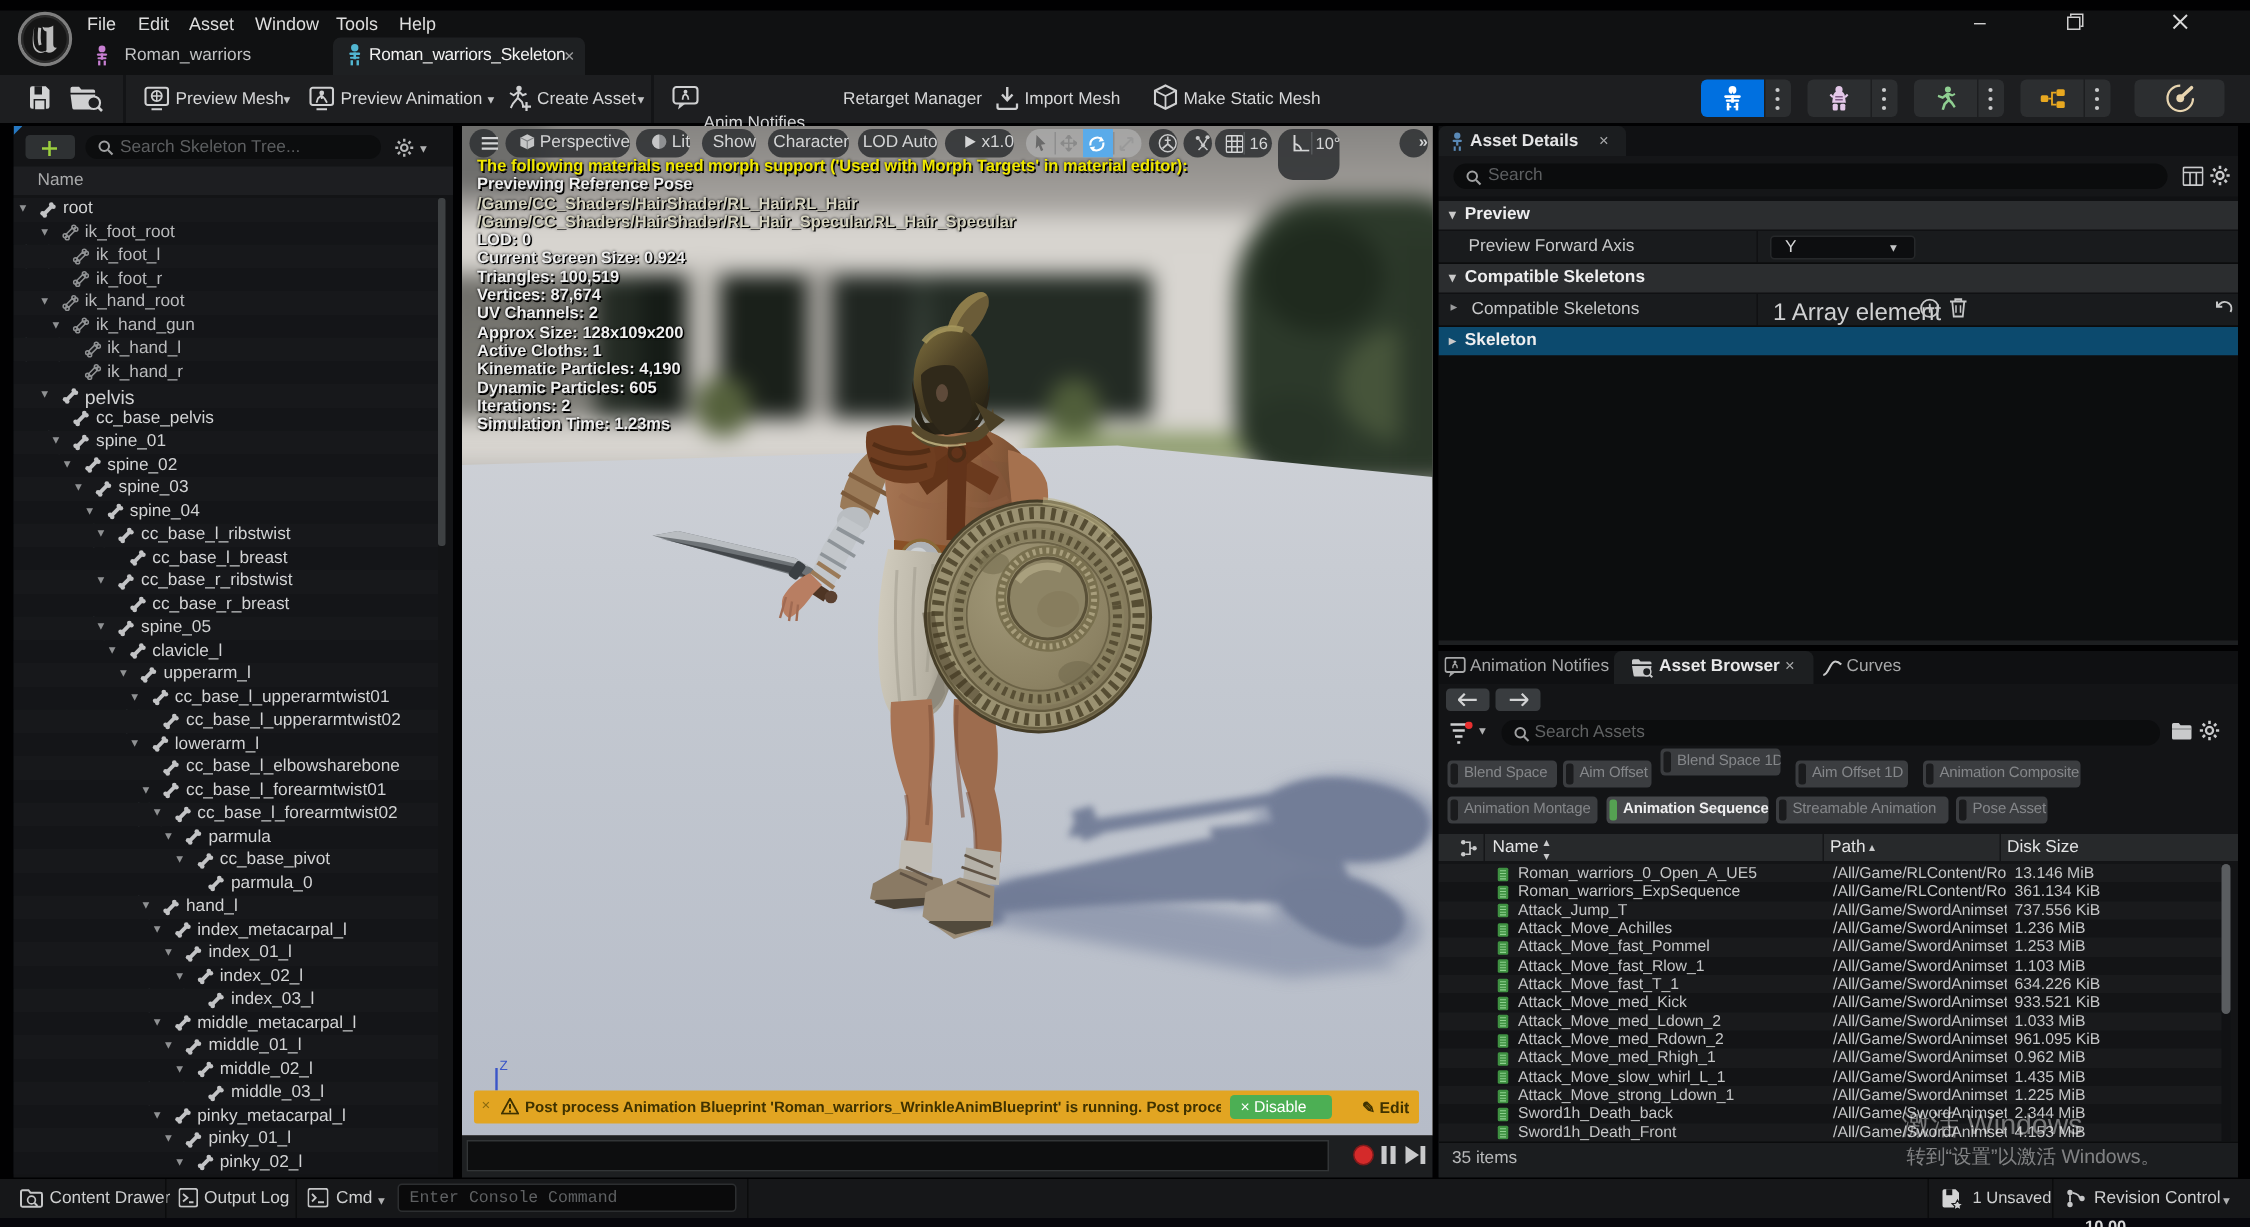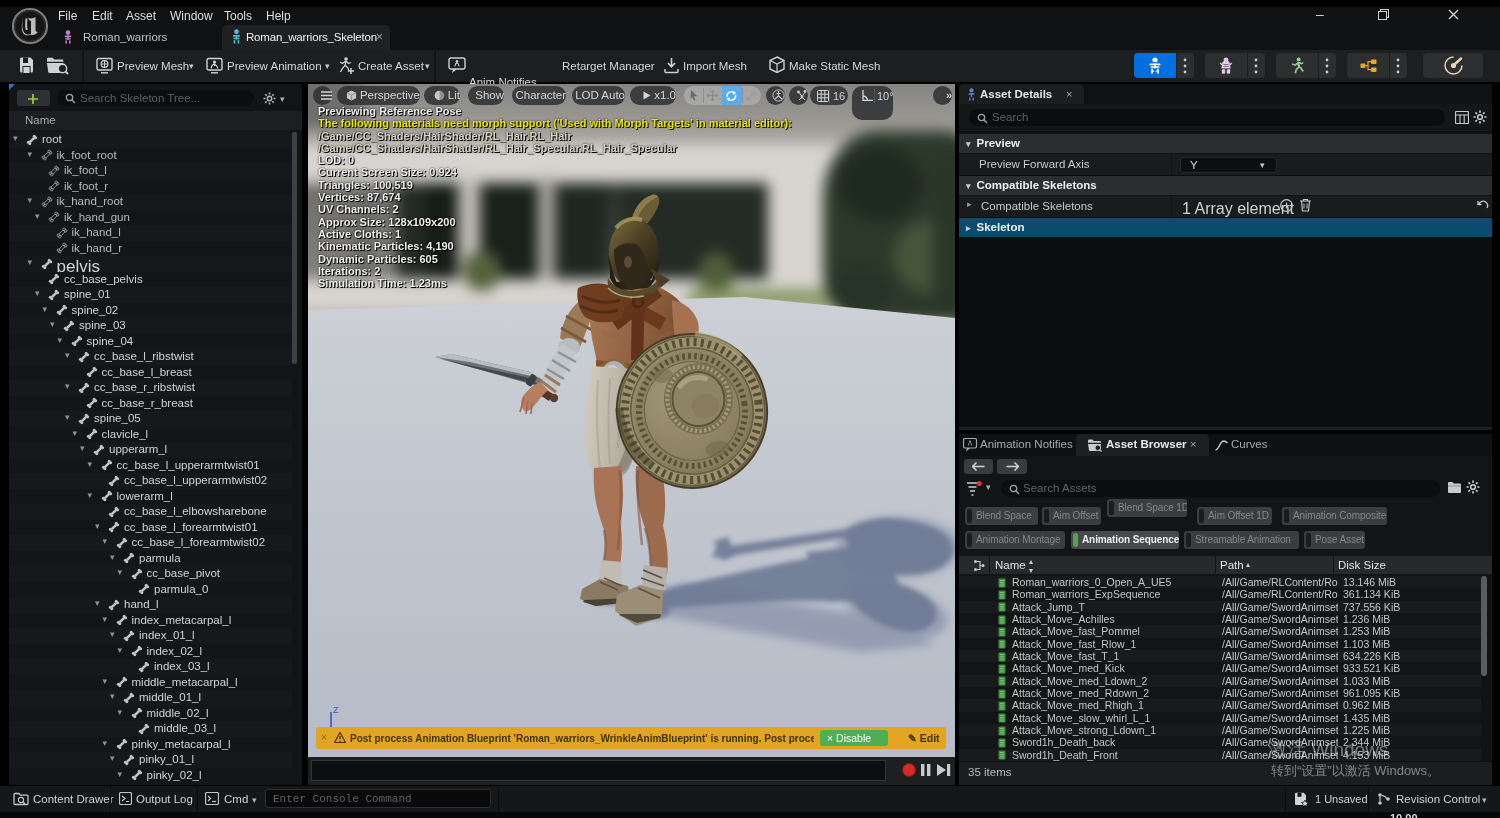--- a/index.html
+++ b/index.html
@@ -360,21 +360,21 @@
 <div class="tx" style="left:18.5px;top:173.0px;font-size:9px;color:#8f9193">▾</div>
 <svg class="abs" style="left:31.5px;top:173.7px" width="12" height="12" viewBox="0 0 12 12">
         <g fill="#c3c4c6">
           <circle cx="2.4" cy="8.2" r="1.55"></circle>
           <circle cx="3.8" cy="9.6" r="1.55"></circle>
           <circle cx="8.2" cy="2.4" r="1.55"></circle>
           <circle cx="9.6" cy="3.8" r="1.55"></circle>
           <polygon points="2.9,7.3 7.3,2.9 9.1,4.7 4.7,9.1"></polygon>
         </g>
       </svg>
-<div class="tx" style="left:47.5px;top:173.2px;font-size:17px;color:#d2d3d4">pelvis</div>
+<div class="tx" style="left:47.5px;top:173.2px;font-size:13px;color:#d2d3d4">pelvis</div>
 <div class="abs" style="left:0;top:187.5px;width:283px;height:15.5px;background:#141518"></div>
 <svg class="abs" style="left:39.0px;top:189.2px" width="12" height="12" viewBox="0 0 12 12">
         <g fill="#c3c4c6">
           <circle cx="2.4" cy="8.2" r="1.55"></circle>
           <circle cx="3.8" cy="9.6" r="1.55"></circle>
           <circle cx="8.2" cy="2.4" r="1.55"></circle>
           <circle cx="9.6" cy="3.8" r="1.55"></circle>
           <polygon points="2.9,7.3 7.3,2.9 9.1,4.7 4.7,9.1"></polygon>
         </g>
       </svg>
@@ -939,22 +939,22 @@
 <ellipse cx="700" cy="400" rx="26" ry="27" fill="none" stroke="#5a5138" stroke-width="2"></ellipse>
 <path d="M682,386 C690,378 702,376 712,382" stroke="#b3aa87" stroke-width="5" fill="none" opacity="0.75"></path>
 <ellipse cx="706" cy="408" rx="14" ry="12" fill="#867c5d" opacity="0.8"></ellipse>
 <path d="M644,458 A75,77 0 0 1 620,398" stroke="#453c26" stroke-width="8" fill="none" opacity="0.5"></path>
 <path d="M748,364 A75,77 0 0 0 706,335" stroke="#bdb489" stroke-width="5" fill="none" opacity="0.55"></path>
 <ellipse cx="668" cy="372" rx="10" ry="7" fill="#70674a" opacity="0.5"></ellipse>
 <ellipse cx="712" cy="452" rx="12" ry="8" fill="#6e654a" opacity="0.5"></ellipse>
 </g>
 </svg>
 <div id="vpoverlay" style="position:absolute;left:10px;top:21px;font-size:11px;font-weight:bold;line-height:12.3px;color:#efefef;text-shadow:1px 1px 0 #000,0 0 2px #000;white-space:nowrap">
+<div style="color:#f0e800">The following materials need morph support ('Used with Morph Targets' in material editor):</div>
 <div>Previewing Reference Pose</div>
-<div style="color:#f0e800">The following materials need morph support ('Used with Morph Targets' in material editor):</div>
 <div style="color:#d5d3c0">/Game/CC_Shaders/HairShader/RL_Hair.RL_Hair</div>
 <div style="color:#d5d3c0">/Game/CC_Shaders/HairShader/RL_Hair_Specular.RL_Hair_Specular</div>
 <div>LOD: 0</div>
 <div>Current Screen Size: 0.924</div>
 <div>Triangles: 100,519</div>
 <div>Vertices: 87,674</div>
 <div>UV Channels: 2</div>
 <div>Approx Size: 128x109x200</div>
 <div>Active Cloths: 1</div>
 <div>Kinematic Particles: 4,190</div>

